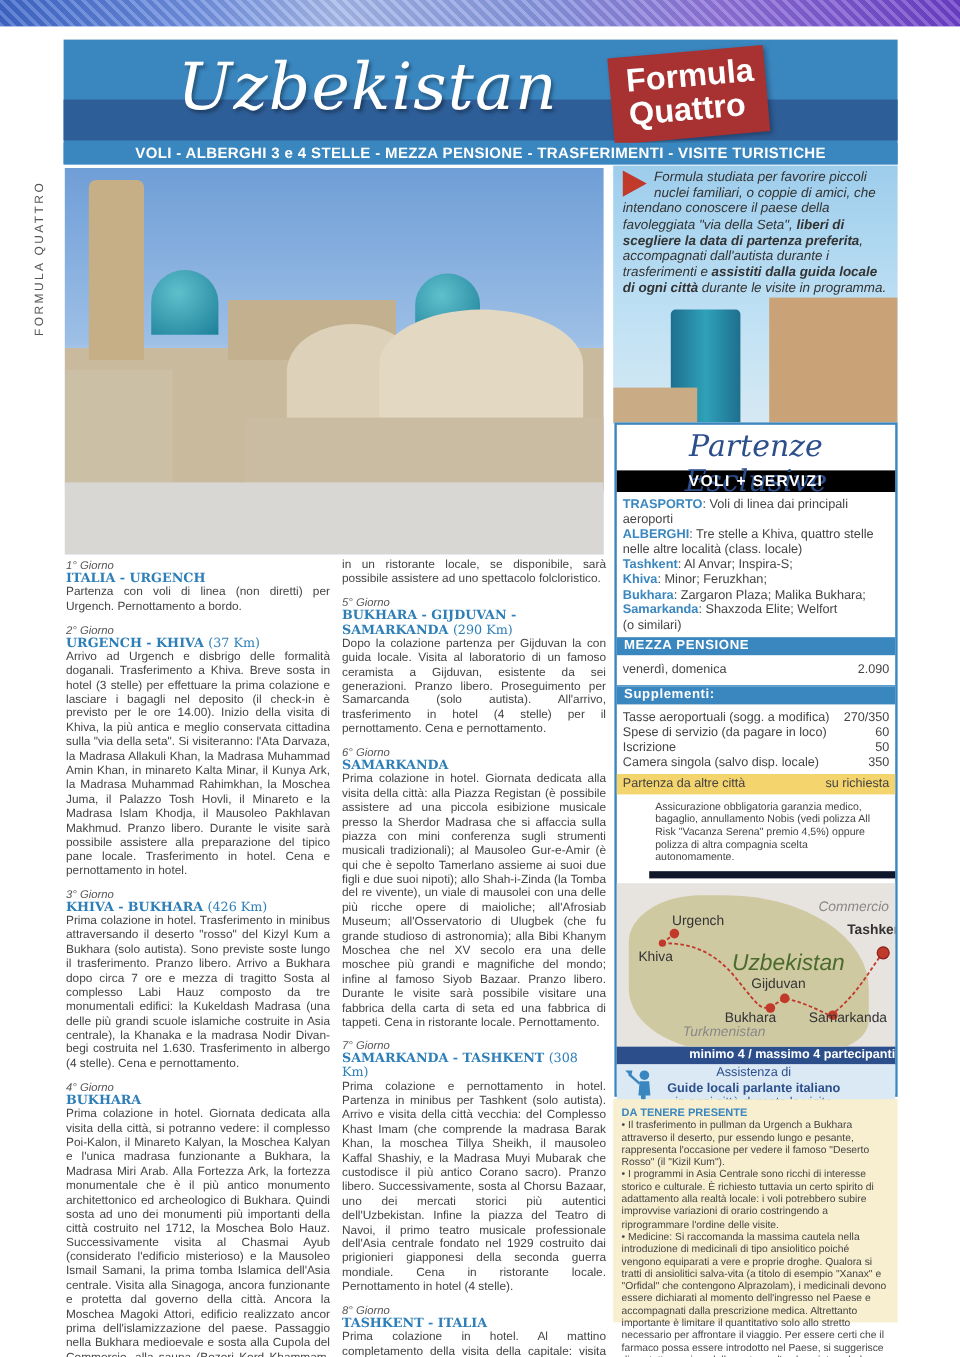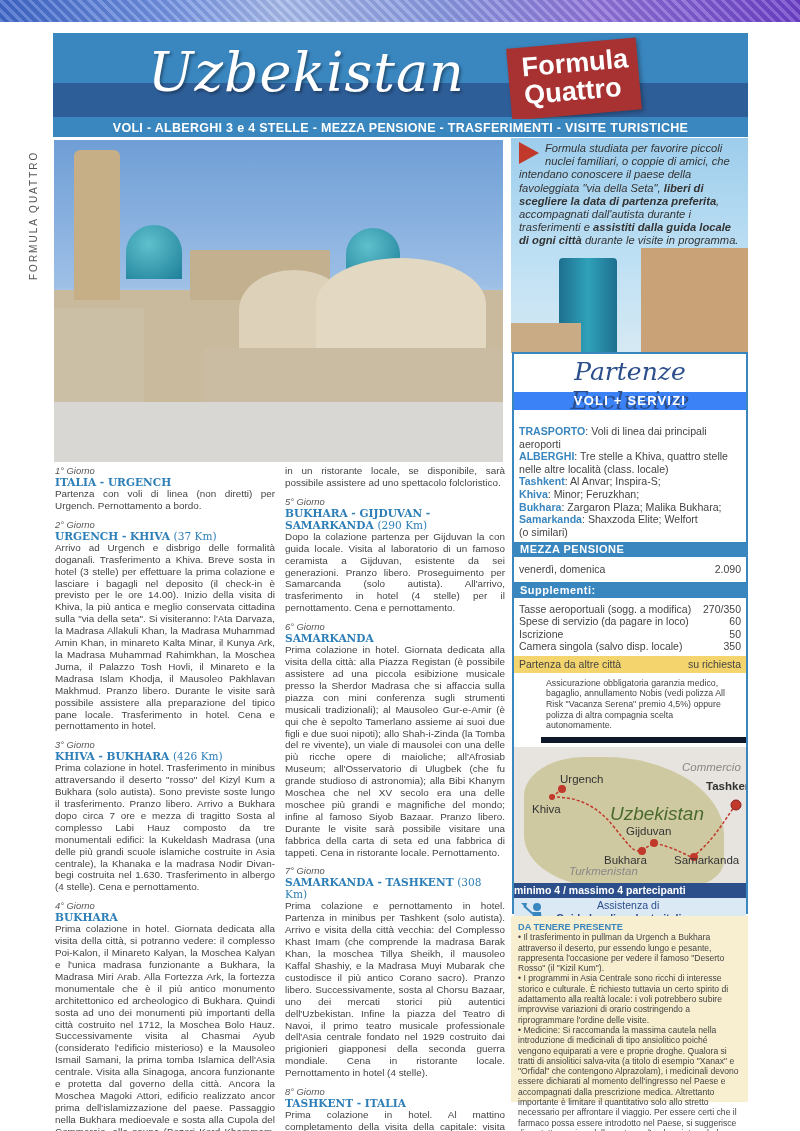--- a/index.html
+++ b/index.html
@@ -67,38 +67,38 @@
     font-style: italic; font-size: 11.2px; line-height: 13.2px; color: #333;
   }
   .photo-side .intro b { font-weight: bold; }
   .photo-side .arrow { display: inline-block; width: 0; height: 0; border-top: 11px solid transparent; border-bottom: 11px solid transparent; border-left: 20px solid #c0392b; float: left; margin: 0 6px 0 0; }
 
   .box {
     position: absolute; left: 512px; top: 352px; width: 236px; height: 562px;
     border: 2px solid #3a86bf; background: #fff;
   }
   .box .script-title { text-align: center; font-family: "DejaVu Serif", serif; font-style: italic; font-size: 25px; color: #2c4f8c; padding-top: 3px; height: 38px; }
-  .box .bar-dark { background: #3b82f6; color: #fff; font-weight: bold; text-align: center; font-size: 13px; letter-spacing: 1.2px; height: 18px; line-height: 18px; }
-  .box .services { padding: 15px 4px 4px 5px; font-size: 10.6px; line-height: 12.6px; color: #444; }
+  .box .bar-dark { background: #000000; color: #fff; font-weight: bold; text-align: center; font-size: 13px; letter-spacing: 1.2px; height: 18px; line-height: 18px; }
+  .box .services { padding: 4px 4px 4px 5px; font-size: 10.6px; line-height: 12.6px; color: #444; }
   .box .services .k { color: #3a86bf; font-weight: bold; }
   .box .bar-blue { background: #3a86bf; color: #fff; font-weight: bold; font-size: 11px; letter-spacing: 0.5px; height: 15px; line-height: 15px; padding-left: 6px; }
   .box .row { display: flex; justify-content: space-between; font-size: 10.5px; line-height: 12.5px; color: #444; padding: 0 5px; }
   .box .price-row { padding: 6px 5px; border-bottom: 1px solid #3a86bf; }
   .box .supp { padding: 5px 0 3px 0; }
   .box .yellow { background: #f4d46c; color: #444; font-size: 10.5px; display: flex; justify-content: space-between; padding: 2px 5px; height: 17px; line-height: 13px; }
   .box .insurance { font-size: 8.8px; line-height: 10.6px; color: #444; padding: 5px 5px 6px 5px; border-bottom: 6px solid #0f172a; margin-left: 27px; }
 
   .map { position: relative; margin: 4px 0 0 0; width: 232px; height: 136px; background: #e7e3de; overflow: hidden; }
   .map .land { position: absolute; left: 10px; top: 10px; width: 200px; height: 130px; background: #cfc9a2; border-radius: 30% 60% 20% 40%; }
   .map svg { position: absolute; left: 0; top: 0; }
   .map .lbl { position: absolute; font-size: 11.5px; color: #333; }
   .map .country { position: absolute; font-style: italic; color: #888; font-size: 11.5px; }
   .map .big { position: absolute; font-style: italic; color: #4b6b2e; font-size: 19px; }
 
-  .bar-participants { margin-top: 0; background: #2c4f8c; color: #fff; font-weight: bold; text-align: left; font-size: 10.5px; height: 15px; line-height: 15px; width: 232px; }
+  .bar-participants { margin-top: 0; background: #2c4f8c; color: #fff; font-weight: bold; text-align: right; font-size: 10.5px; height: 15px; line-height: 15px; width: 232px; }
   .guide { background: #dbe9f5; height: 40px; width: 232px; display: flex; align-items: center; padding-left: 6px; }
   .guide .g-icon { width: 30px; height: 36px; position: relative; }
   .guide .g-text { font-size: 10.6px; line-height: 12.6px; color: #2c4f8c; padding-left: 6px; text-align: center; }
 
   .notes {
     position: absolute; left: 511px; top: 916px; width: 237px; height: 186px;
     background: #f7efcf; padding: 6px 7px; font-size: 8.6px; line-height: 10.3px; color: #444;
   }
   .notes .n-title { color: #3a86bf; font-weight: bold; font-size: 9.2px; }
 

